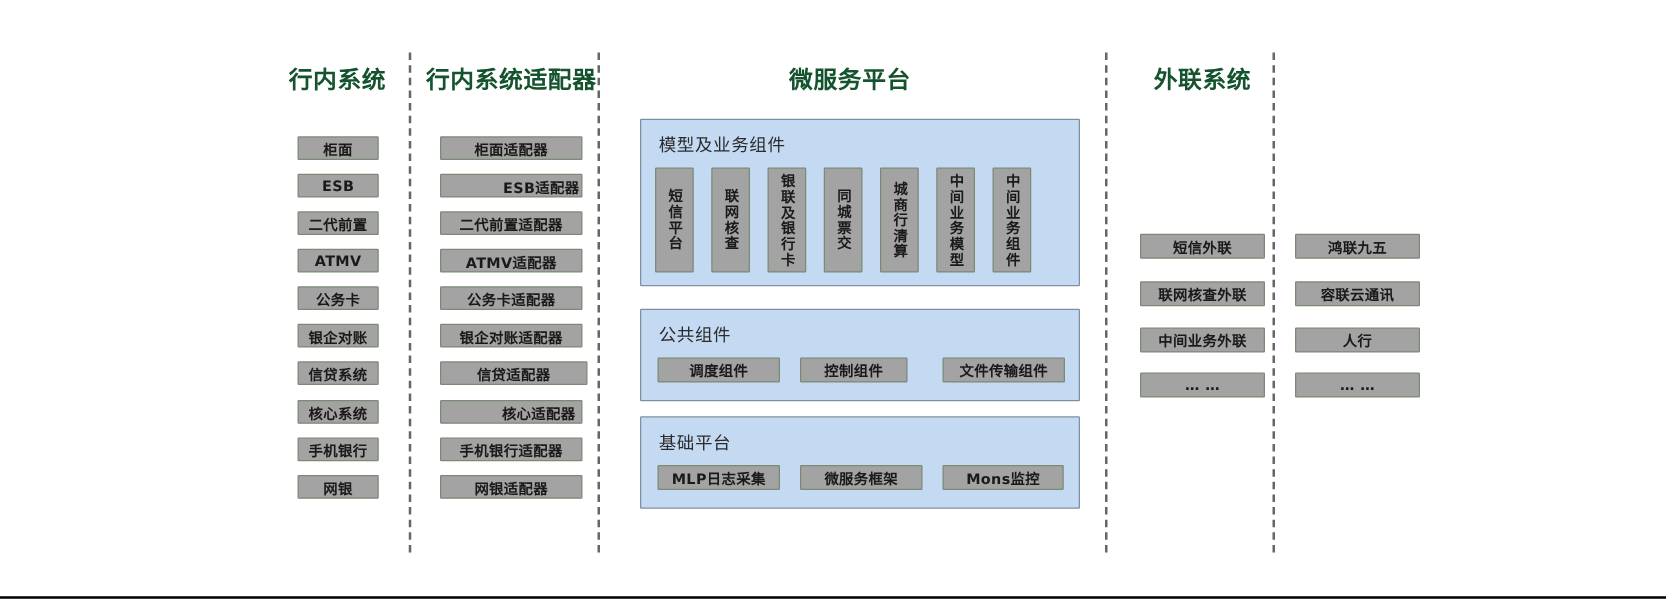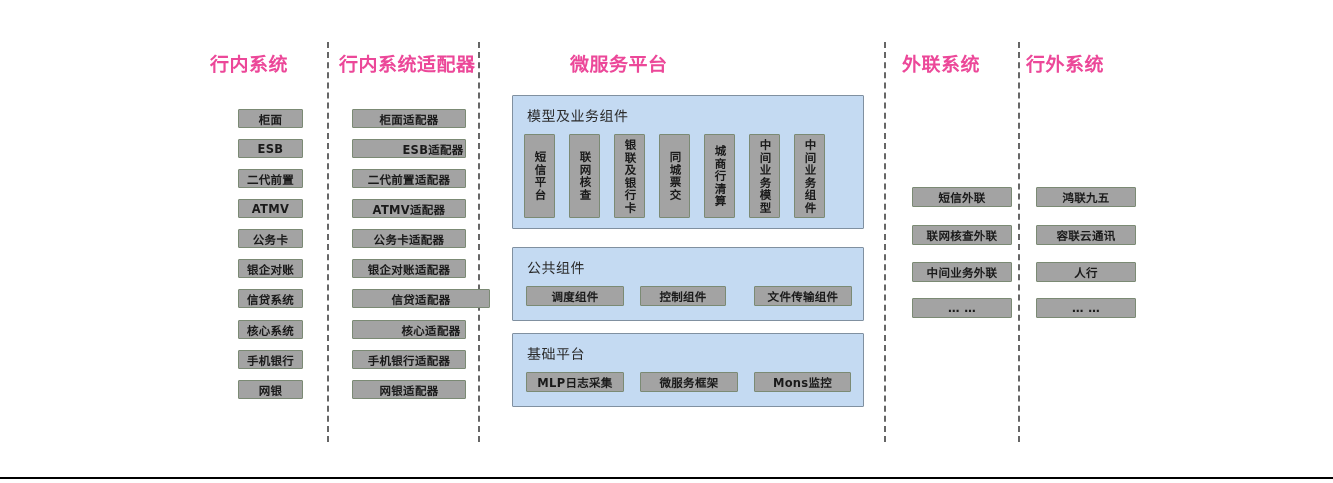--- a/index.html
+++ b/index.html
@@ -21,23 +21,24 @@
   #canvas {
     position: absolute;
     left: 0; top: 0;
     width: 1333px;
     height: 483px;
   }
 
   
   .col-title {
     position: absolute;
+    text-align: center;
     font-size: 19px;
     font-weight: bold;
-    color: #ec4899;
+    color: #14532d;
     letter-spacing: 0.5px;
     white-space: nowrap;
     line-height: 24px;
   }
 
   .divider {
     position: absolute;
     width: 0;
     border-left: 2px dashed #666666;
   }
@@ -98,21 +99,20 @@
 <div id="canvas">
 
   <div class="col-title" style="left:210px; top:52px; width:120px;">行内系统</div>
 
   <div class="col-title" style="left:570px; top:52px; width:220px;">微服务平台</div>
 
   <div class="col-title" style="left:339px; top:52px; width:140px;">行内系统适配器</div>
 
   <div class="col-title" style="left:902px; top:52px; width:120px;">外联系统</div>
 
-  <div class="col-title" style="left:1026px; top:52px; width:120px;">行外系统</div>
 
   <div class="divider" style="left:327px; top:42px; height:400px;"></div>
   <div class="divider" style="left:478px; top:42px; height:400px;"></div>
   <div class="divider" style="left:884px; top:42px; height:400px;"></div>
   <div class="divider" style="left:1018px; top:42px; height:400px;"></div>
 
   <div class="gbox" style="left:238px; top:109px; width:65px; height:19px;">柜面</div>
   <div class="gbox" style="left:238px; top:139px; width:65px; height:19px;">ESB</div>
   <div class="gbox" style="left:238px; top:169px; width:65px; height:19px;">二代前置</div>
   <div class="gbox" style="left:238px; top:199px; width:65px; height:19px;">ATMV</div>
@@ -122,21 +122,21 @@
   <div class="gbox" style="left:238px; top:320px; width:65px; height:19px;">核心系统</div>
   <div class="gbox" style="left:238px; top:350px; width:65px; height:19px;">手机银行</div>
   <div class="gbox" style="left:238px; top:380px; width:65px; height:19px;">网银</div>
 
   <div class="gbox" style="left:352px; top:109px; width:114px; height:19px;">柜面适配器</div>
   <div class="gbox" style="left:352px; top:139px; width:114px; height:19px;padding-left:48px;">ESB适配器</div>
   <div class="gbox" style="left:352px; top:169px; width:114px; height:19px;">二代前置适配器</div>
   <div class="gbox" style="left:352px; top:199px; width:114px; height:19px;">ATMV适配器</div>
   <div class="gbox" style="left:352px; top:229px; width:114px; height:19px;">公务卡适配器</div>
   <div class="gbox" style="left:352px; top:259px; width:114px; height:19px;">银企对账适配器</div>
-  <div class="gbox" style="left:352px; top:289px; width:138px; height:19px;">信贷适配器</div>
+  <div class="gbox" style="left:352px; top:289px; width:118px; height:19px;">信贷适配器</div>
   <div class="gbox" style="left:352px; top:320px; width:114px; height:19px;padding-left:44px;">核心适配器</div>
   <div class="gbox" style="left:352px; top:350px; width:114px; height:19px;">手机银行适配器</div>
   <div class="gbox" style="left:352px; top:380px; width:114px; height:19px;">网银适配器</div>
 
   <div class="bluepanel" style="left:512px; top:95px; width:352px; height:134px;">
     <div class="panel-label">模型及业务组件</div>
   </div>
   <div class="gbox vert" style="left:524px; top:134px; width:31px; height:84px;">短信平台</div>
   <div class="gbox vert" style="left:569px; top:134px; width:31px; height:84px;">联网核查</div>
   <div class="gbox vert" style="left:614px; top:134px; width:31px; height:84px;">银联及银行卡</div>

